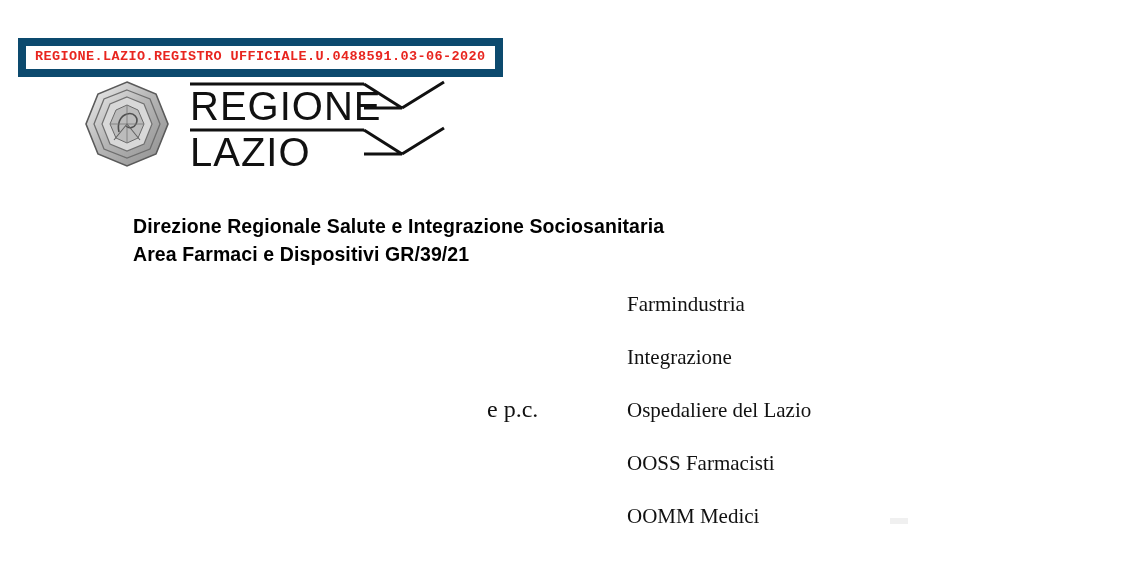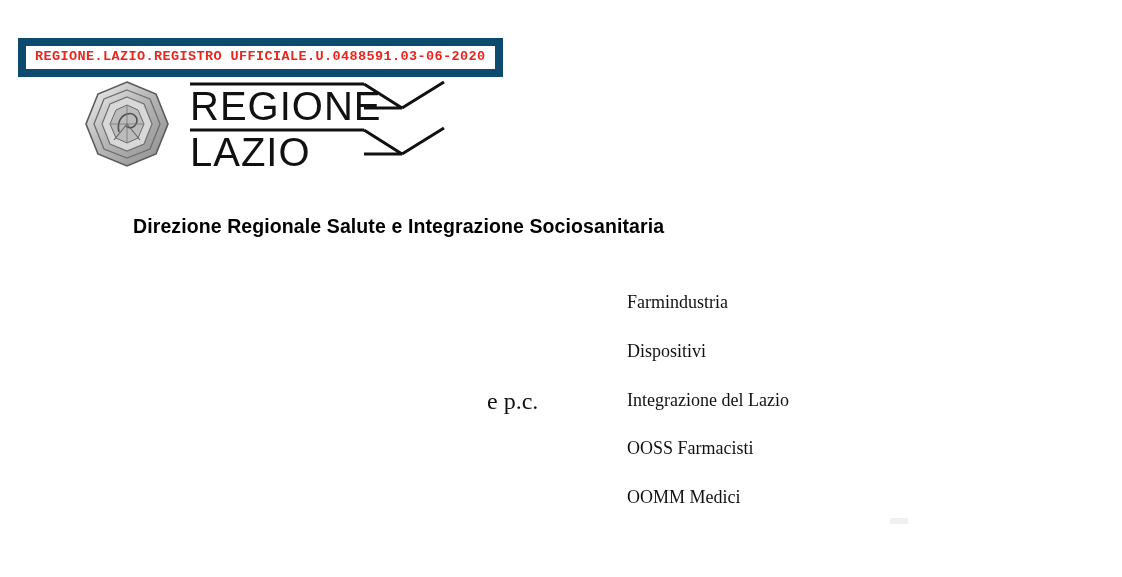--- a/index.html
+++ b/index.html
@@ -94,21 +94,21 @@
   .rec-prefix {
     position: absolute;
     left: 0;
     top: 0;
     font-size: 24px;
     color: #111;
     white-space: nowrap;
   }
   .rec-body {
     margin-left: 140px;
-    font-size: 18px;
+    font-size: 21px;
     color: #111;
     line-height: 1.38;
   }
   .rec-body span { display: block; white-space: nowrap; }
 
   .faint-mark {
     position: absolute;
     left: 890px;
     top: 518px;
     width: 18px;
@@ -149,42 +149,43 @@
     <line x1="2" y1="52" x2="176" y2="52" stroke="#111" stroke-width="3"></line>
     <text class="logo-word-text" x="2" y="88">LAZIO</text>
     <line x1="176" y1="6" x2="176" y2="52" stroke="#111" stroke-width="0"></line>
     <path d="M176,6 L214,30 M176,30 L214,30 M214,30 L256,4" fill="none" stroke="#111" stroke-width="3"></path>
     <path d="M176,52 L214,76 M176,76 L214,76 M214,76 L256,50" fill="none" stroke="#111" stroke-width="3"></path>
   </svg>
 </div>
 
 <div class="dept">
   <span class="dept-line">Direzione Regionale Salute e Integrazione Sociosanitaria</span>
+  <span class="dept-line">Area Farmaci e Dispositivi GR/39/21</span>
 </div>
 
 <div class="recipients">
 
   <div class="rec-row">
     <span class="rec-prefix"></span>
     <div class="rec-body">
       <span>Farmindustria</span>
     </div>
   </div>
 
   <div class="rec-row">
     <span class="rec-prefix"></span>
     <div class="rec-body">
-      <span>Dispositivi</span>
+      <span>Integrazione</span>
     </div>
   </div>
 
   <div class="rec-row">
     <span class="rec-prefix">e  p.c.</span>
     <div class="rec-body">
-      <span>Integrazione del Lazio</span>
+      <span>Ospedaliere del Lazio</span>
     </div>
   </div>
 
   <div class="rec-row">
     <span class="rec-prefix"></span>
     <div class="rec-body">
       <span>OOSS Farmacisti</span>
     </div>
   </div>
 

